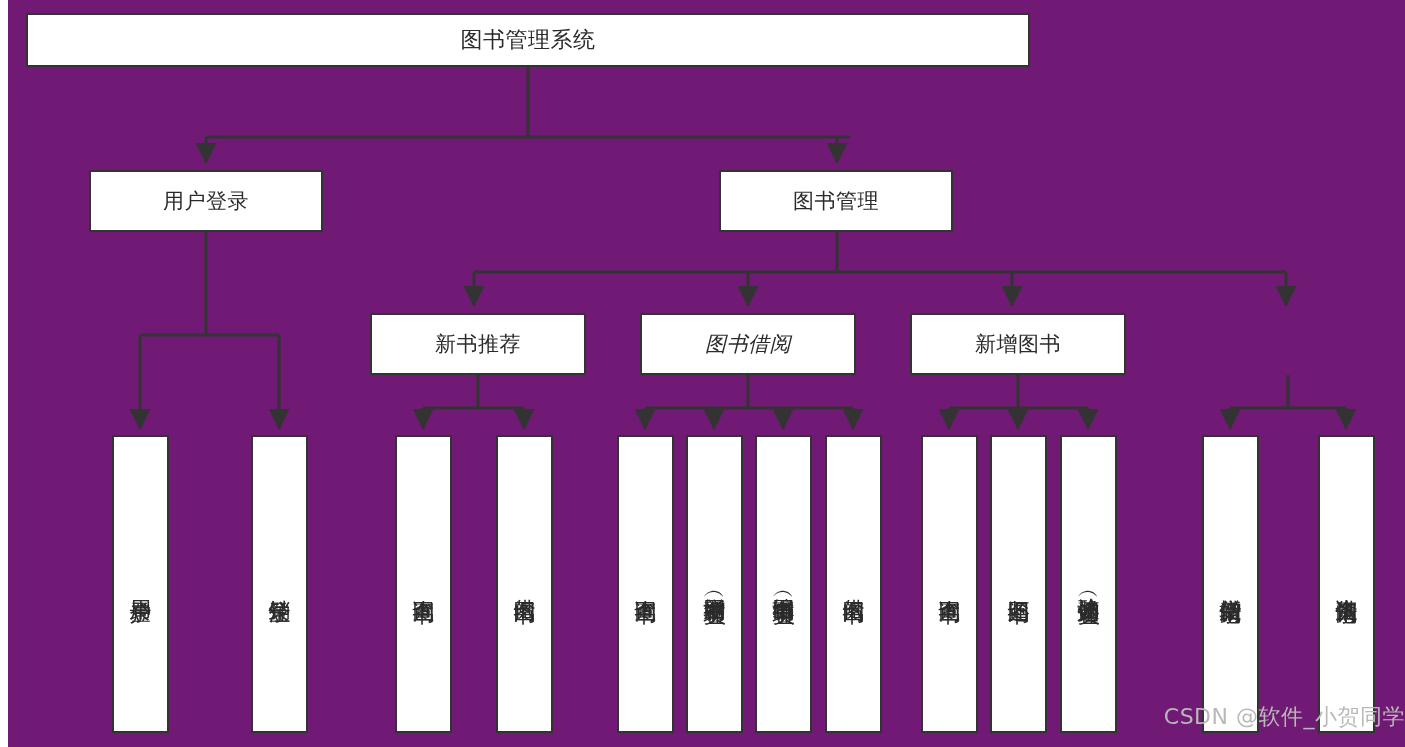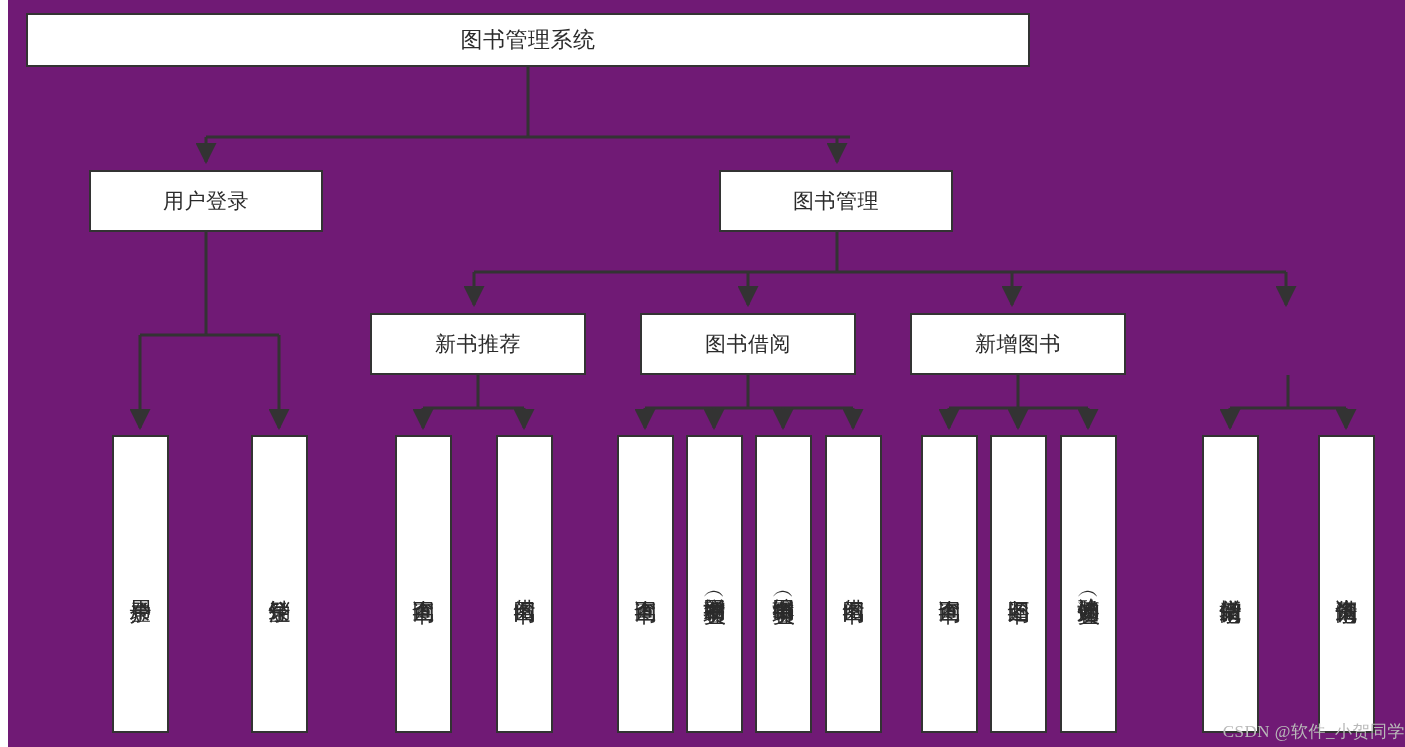--- a/index.html
+++ b/index.html
@@ -58,27 +58,26 @@
     text-orientation: upright;
     font-size: 22px;
     line-height: 1.08;
     letter-spacing: 1px;
     white-space: normal;
     max-height: 270px;
   }
   #watermark {
     position: absolute;
     right: 8px;
-    bottom: 4px;
-    font-size: 17px;
+    bottom: 15px;
+    font-size: 22px;
     color: #b9b9b9;
     letter-spacing: 0.5px;
     white-space: nowrap;
     user-select: none;
-    font-family: Liberation Serif, serif;
   }
 </style>
 </head>
 <body>
 
 <div id="diagram">
 
   <svg id="edges" viewBox="0 0 1405 747" xmlns="http://www.w3.org/2000/svg">
     <defs>
       <marker id="arrow" viewBox="0 0 10 10" refX="9" refY="5" markerWidth="7" markerHeight="7" orient="auto-start-reverse">
@@ -136,21 +135,21 @@
   <div class="node h-node" style="left:81px; top:170px; width:234px; height:62px;">
     <span class="node-label">用户登录</span>
   </div>
   <div class="node h-node" style="left:362px; top:313px; width:216px; height:62px;">
     <span class="node-label">新书推荐</span>
   </div>
 
   <div class="node h-node" style="left:711px; top:170px; width:234px; height:62px;">
     <span class="node-label">图书管理</span>
   </div>
-  <div class="node h-node" style="left:632px; top:313px; width:216px; height:62px;">
+  <div class="node h-node" style="left:632px; top:313px; width:216px; height:62px;font-style:italic;">
     <span class="node-label">图书借阅</span>
   </div>
   <div class="node h-node" style="left:902px; top:313px; width:216px; height:62px;">
     <span class="node-label">新增图书</span>
   </div>
 
   <div class="node v-node" style="left:104px; top:435px; width:57px; height:298px;">
     <span class="node-label">用户登录</span>
   </div>
   <div class="node v-node" style="left:243px; top:435px; width:57px; height:298px;">

